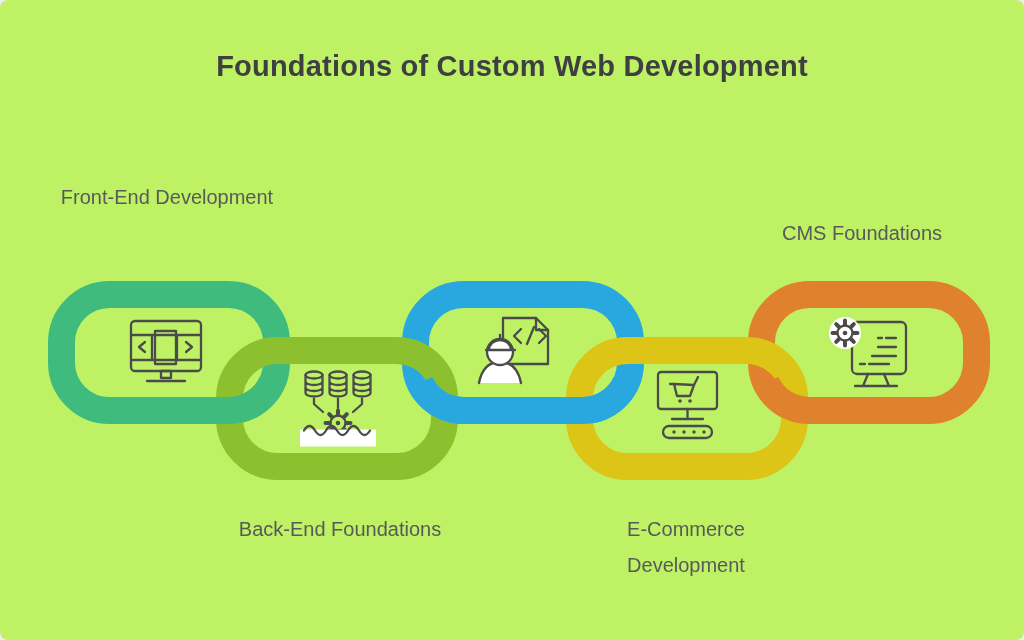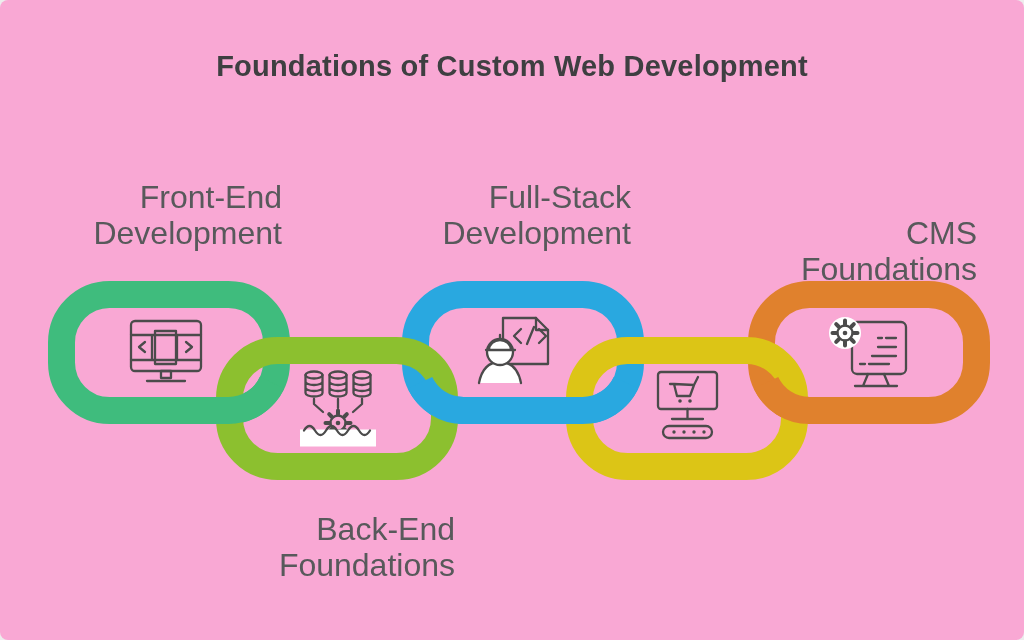--- a/index.html
+++ b/index.html
@@ -1,47 +1,47 @@
 <!DOCTYPE html>
 <html><head>
 <meta charset="utf-8">
 <style>
   html,body{margin:0;padding:0;background:#ededed;}
   .canvas{
-    position:relative;width:1024px;height:640px;background:#f9a8d4;
+    position:relative;width:1024px;height:640px;background:#bef264;
     border-radius:8px;overflow:hidden;
     font-family:"Liberation Sans", sans-serif;
   }
   .title{
     position:absolute;top:50px;left:0;width:1024px;text-align:center;
     font-size:29px;font-weight:700;color:#3e3f41;letter-spacing:.2px;
   }
   .chain-svg{position:absolute;top:0;left:0;}
   .link-label{
-    position:absolute;transform:translateX(-50%);width:230px;text-align:right;
-    font-size:32px;line-height:36px;color:#58595b;font-weight:400;
+    position:absolute;transform:translateX(-50%);width:230px;text-align:center;
+    font-size:20px;line-height:36px;color:#58595b;font-weight:400;
   }
   .lbl-front-end {left:167px;top:179px;}
   .lbl-full-stack{left:516px;top:179px;}
   .lbl-cms       {left:862px;top:215px;}
   .lbl-back-end  {left:340px;top:511px;}
   .lbl-ecommerce {left:686px;top:511px;}
   .icon{fill:none;stroke-width:2.3;stroke-linecap:round;stroke-linejoin:round;}
 </style>
 </head>
 <body>
 
 <div class="canvas">
 
   <div class="title">Foundations of Custom Web Development</div>
 
   <div class="link-label lbl-front-end">Front-End Development</div>
-  <div class="link-label lbl-full-stack">Full-Stack Development</div>
   <div class="link-label lbl-cms">CMS Foundations</div>
   <div class="link-label lbl-back-end">Back-End Foundations</div>
+  <div class="link-label lbl-ecommerce">E-Commerce Development</div>
 
   <svg class="chain-svg" width="1024" height="640" viewBox="0 0 1024 640">
 
     <rect x="61.5" y="294.5" width="215" height="116" rx="48" fill="none" stroke-width="27" stroke="#3fbc7d"></rect>
     <rect x="415.5" y="294.5" width="215" height="116" rx="48" fill="none" stroke-width="27" stroke="#29a8e0"></rect>
     <rect x="761.5" y="294.5" width="215" height="116" rx="48" fill="none" stroke-width="27" stroke="#e0812d"></rect>
 
     <rect x="229.5" y="350.5" width="215" height="116" rx="48" fill="none" stroke-width="27" stroke="#8cc02f"></rect>
     <rect x="579.5" y="350.5" width="215" height="116" rx="48" fill="none" stroke-width="27" stroke="#dcc516"></rect>
 

